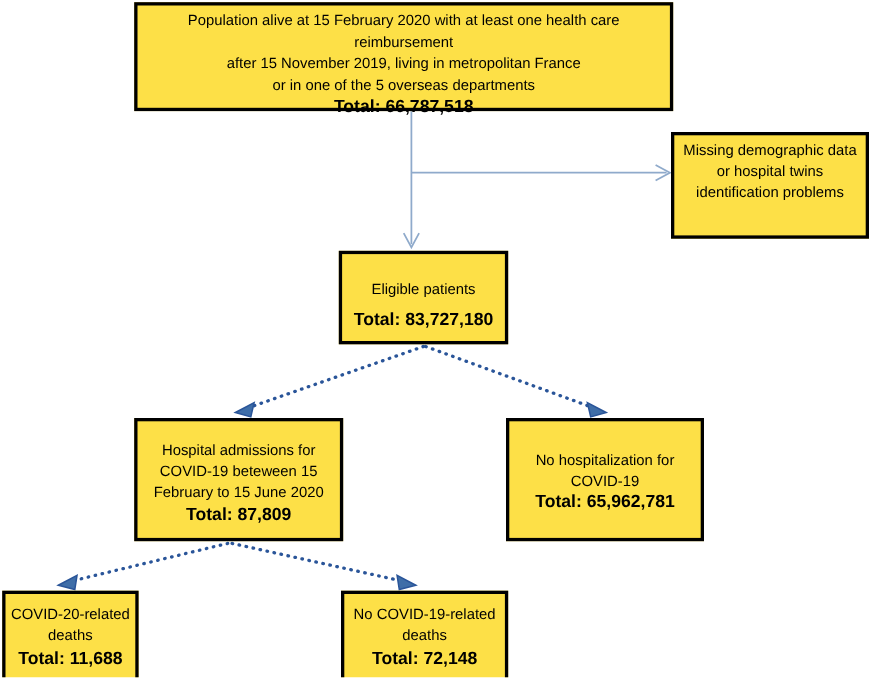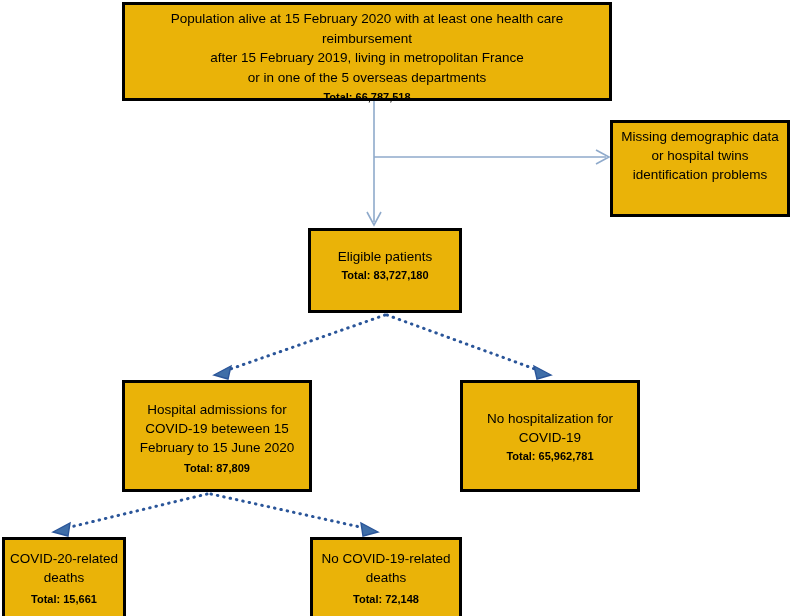--- a/index.html
+++ b/index.html
@@ -20,40 +20,40 @@
     position: absolute;
     left: 0;
     top: 0;
     width: 796px;
     height: 616px;
     pointer-events: none;
   }
   .node {
     position: absolute;
     box-sizing: border-box;
-    background: #eab308;
+    background: #fde047;
     border: 3px solid #000000;
     display: flex;
     flex-direction: column;
     justify-content: center;
     align-items: center;
     text-align: center;
     color: #000000;
   }
   .node .line {
     display: block;
     width: 100%;
     font-size: 13.5px;
     line-height: 19px;
     white-space: nowrap;
   }
   .node .total {
     display: block;
     width: 100%;
-    font-size: 11px;
+    font-size: 16px;
     line-height: 19px;
     font-weight: bold;
     white-space: nowrap;
   }
 
   
   #node-population {
     left: 122px;  top: 2px;   width: 490px; height: 99px;
     justify-content: flex-start;
     padding-top: 4px;
@@ -62,22 +62,22 @@
   #node-population .total { margin-top: 1px; }
 
   #node-excluded {
     left: 610px;  top: 120px; width: 180px; height: 97px;
     justify-content: flex-start;
     padding-top: 4px;
   }
 
   #node-eligible {
     left: 308px;  top: 228px; width: 154px; height: 85px;
-    justify-content: flex-end;
-    padding: 22px 4px 25px 4px;
+    justify-content: space-between;
+    padding: 22px 4px 10px 4px;
   }
 
   #node-hospitalized {
     left: 122px;  top: 380px; width: 190px; height: 112px;
     justify-content: space-between;
     padding: 17px 6px 11px 6px;
   }
 
   #node-nothospitalized {
     left: 460px;  top: 380px; width: 180px; height: 112px;
@@ -131,21 +131,21 @@
 
     <g>
       <line x1="211" y1="494" x2="369" y2="529" stroke="#2a5599" stroke-width="3" stroke-linecap="round" stroke-dasharray="0.5 6"></line>
       <polygon points="378,532 361,523 363,536" fill="#3f6ea8" stroke="#2a5599" stroke-width="1.4"></polygon>
     </g>
   </svg>
 
   <div class="node" id="node-population">
     <span class="line">Population alive at 15 February 2020 with at least one health care</span>
     <span class="line">reimbursement</span>
-    <span class="line">after 15 February 2019, living in metropolitan France</span>
+    <span class="line">after 15 November 2019, living in metropolitan France</span>
     <span class="line">or in one of the 5 overseas departments</span>
     <span class="total">Total: 66,787,518</span>
   </div>
 
   <div class="node" id="node-excluded">
     <span class="line">Missing demographic data</span>
     <span class="line">or hospital twins</span>
     <span class="line">identification problems</span>
   </div>
 
@@ -169,21 +169,21 @@
       <span class="line">COVID-19</span>
     </div>
     <span class="total">Total: 65,962,781</span>
   </div>
 
   <div class="node" id="node-covid-deaths">
     <div style="width:100%">
       <span class="line">COVID-20-related</span>
       <span class="line">deaths</span>
     </div>
-    <span class="total">Total: 15,661</span>
+    <span class="total">Total: 11,688</span>
   </div>
 
   <div class="node" id="node-nocovid-deaths">
     <div style="width:100%">
       <span class="line">No COVID-19-related</span>
       <span class="line">deaths</span>
     </div>
     <span class="total">Total: 72,148</span>
   </div>
 

